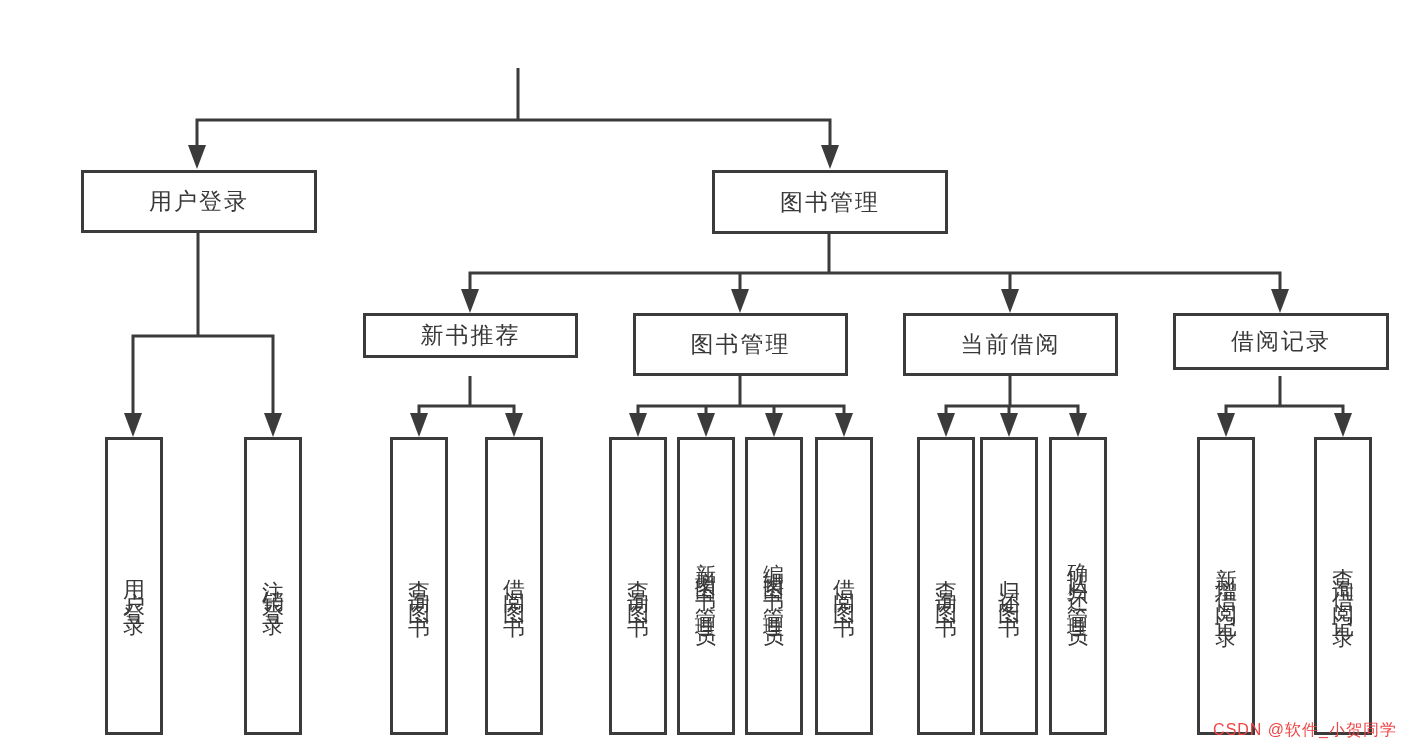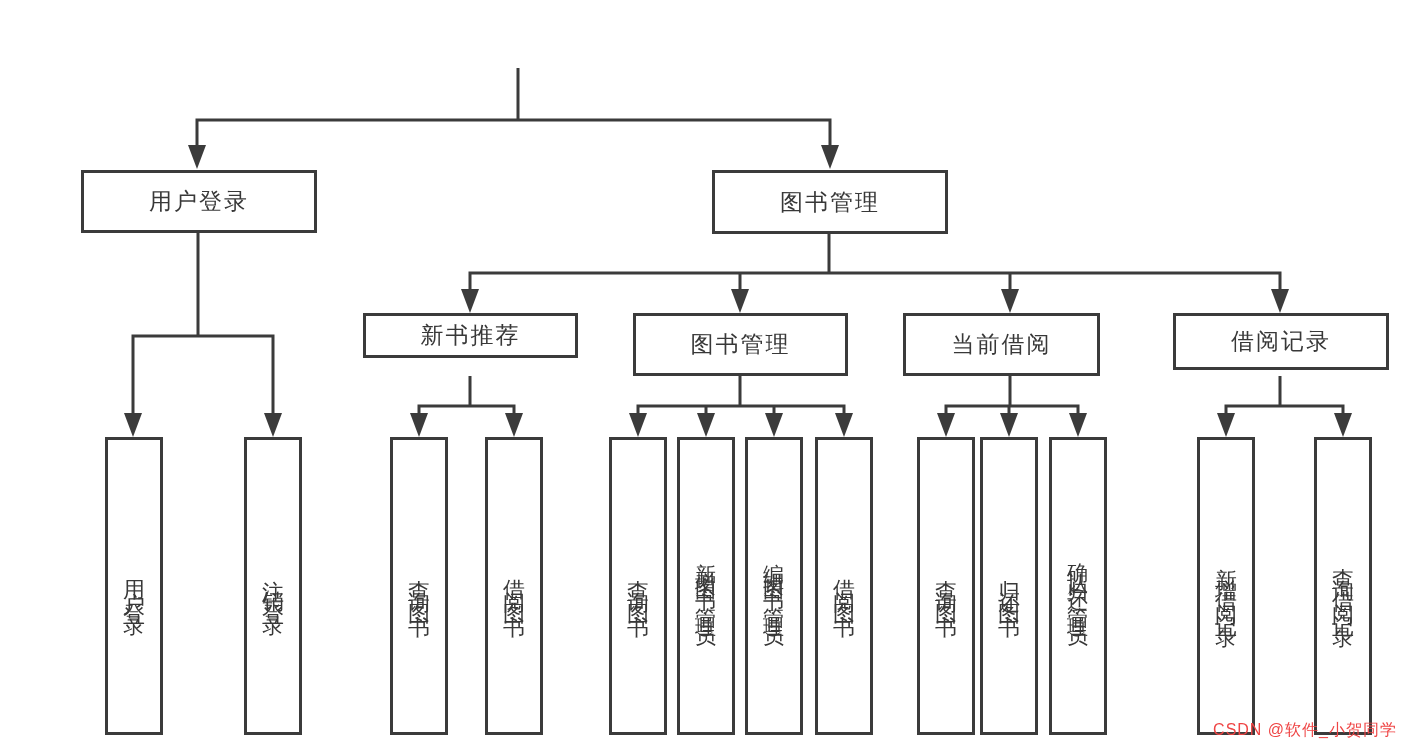--- a/index.html
+++ b/index.html
@@ -115,21 +115,21 @@
   <div class="node h" style="left:712px;top:170px;width:236px;height:64px">
     <span>图书管理</span>
   </div>
 
   <div class="node h" style="left:363px;top:313px;width:215px;height:45px">
     <span>新书推荐</span>
   </div>
   <div class="node h" style="left:633px;top:313px;width:215px;height:63px">
     <span>图书管理</span>
   </div>
-  <div class="node h" style="left:903px;top:313px;width:197px;height:63px">
+  <div class="node h" style="left:903px;top:313px;width:215px;height:63px">
     <span>当前借阅</span>
   </div>
   <div class="node h" style="left:1173px;top:313px;width:216px;height:57px">
     <span>借阅记录</span>
   </div>
 
   <div class="node leaf" style="left:105px;top:437px;width:58px;height:298px">
     <span>用户登录</span>
   </div>
   <div class="node leaf" style="left:244px;top:437px;width:58px;height:298px">

